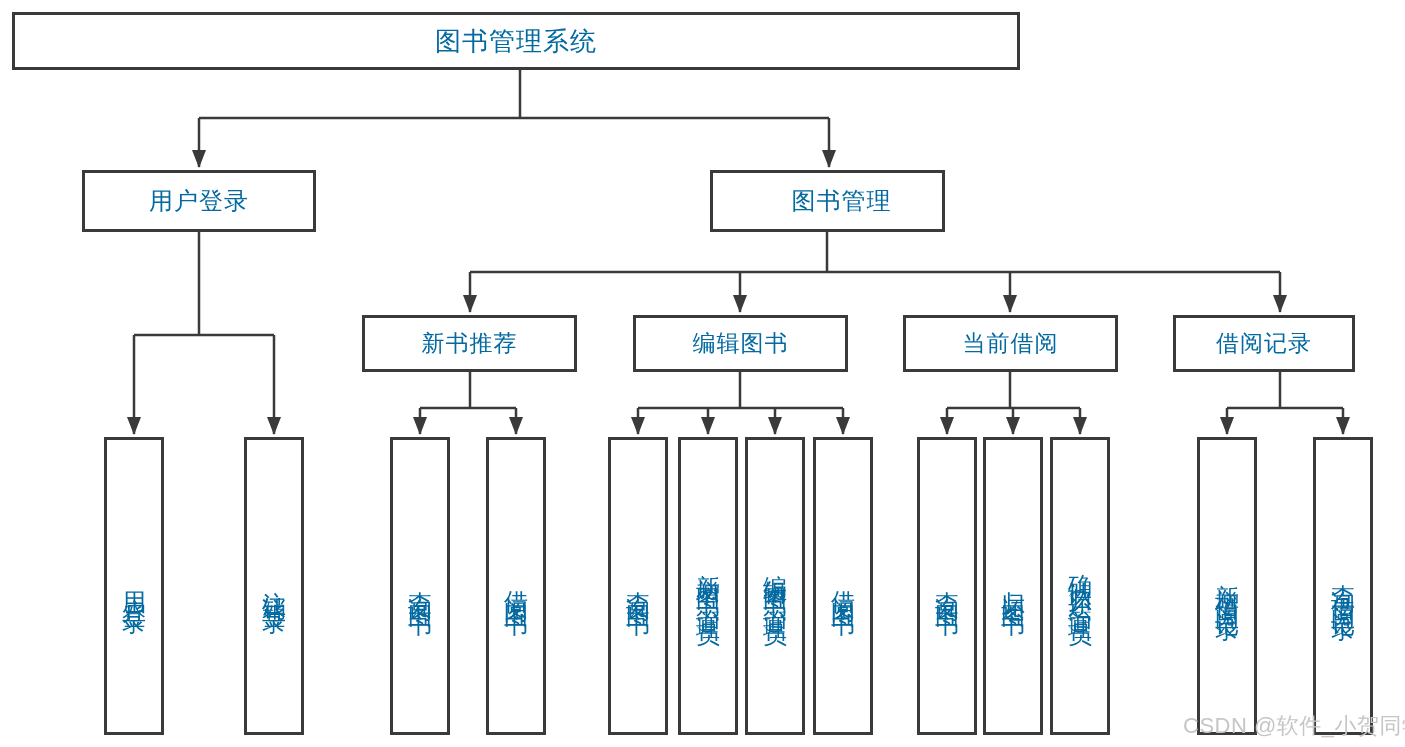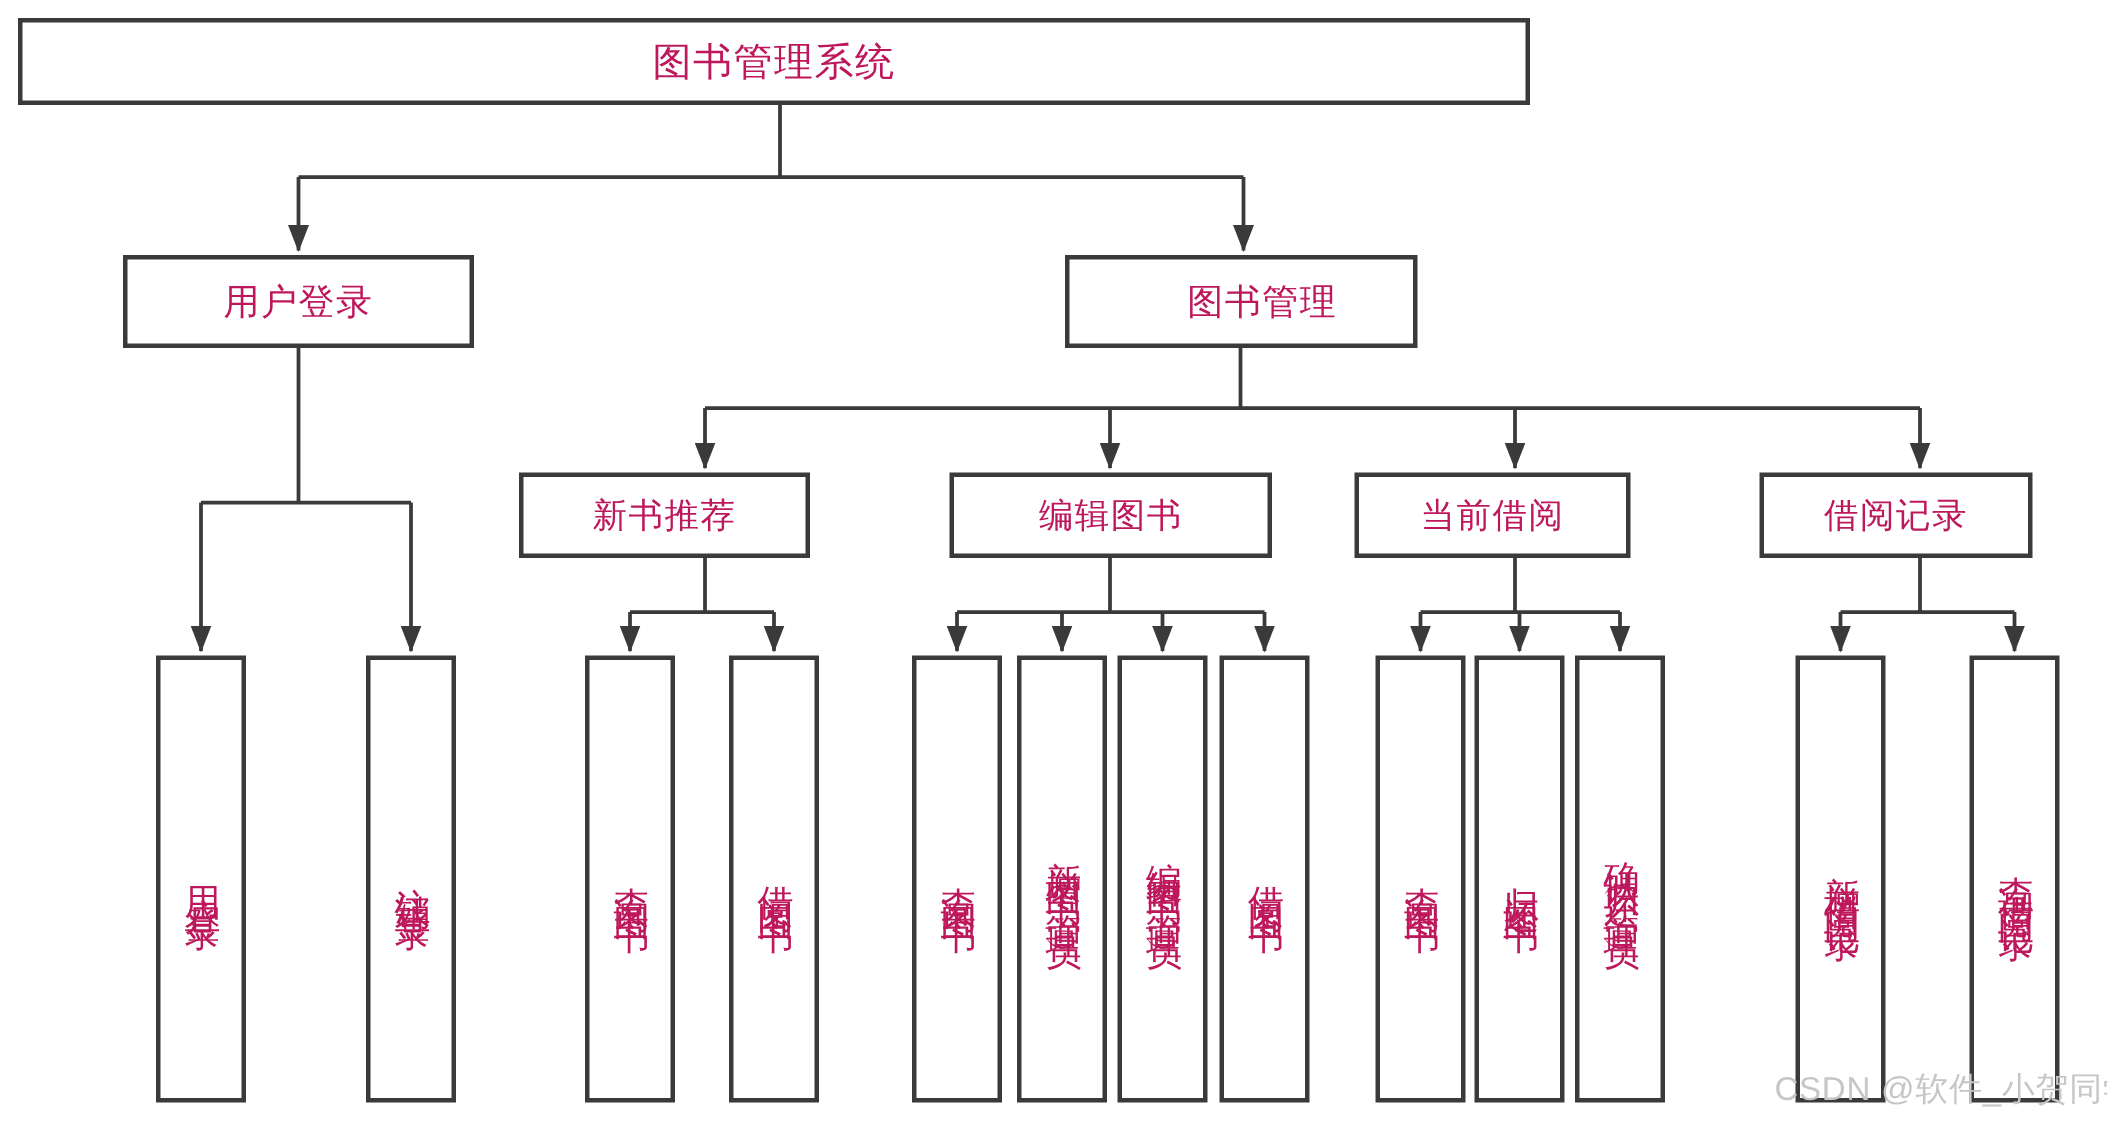--- a/index.html
+++ b/index.html
@@ -23,21 +23,21 @@
     z-index: 1;
   }
   .node {
     position: absolute;
     box-sizing: border-box;
     background: #ffffff;
     border: 3px solid #3a3a3a;
     display: flex;
     align-items: center;
     justify-content: center;
-    color: #be185d;
+    color: #0369a1;
     z-index: 2;
   }
   .node.root  { font-size: 26px; letter-spacing: 1px; }
   .node.l2    { font-size: 24px; letter-spacing: 1px; }
   .node.l3    { font-size: 23px; letter-spacing: 1px; }
   .node.leaf  { z-index: 2; }
   .vtext {
     writing-mode: vertical-rl;
     text-orientation: mixed;
     font-size: 24px;
@@ -55,23 +55,23 @@
     white-space: nowrap;
     letter-spacing: 0.5px;
   }
 
   
   #n-root { left: 12px;  top: 12px;  width: 1008px; height: 58px; }
 
   #n-user-login { left: 82px;  top: 170px; width: 234px; height: 62px; }
   #n-book-mgmt  { left: 710px; top: 170px; width: 235px; height: 62px; padding-left: 28px; }
 
-  #n-new-book   { left: 346px;  top: 315px; width: 194px; height: 57px; }
+  #n-new-book   { left: 362px;  top: 315px; width: 215px; height: 57px; }
   #n-book-borrow{ left: 633px;  top: 315px; width: 215px; height: 57px; }
-  #n-cur-borrow { left: 903px;  top: 315px; width: 184px; height: 57px; }
+  #n-cur-borrow { left: 903px;  top: 315px; width: 215px; height: 57px; }
   #n-borrow-rec { left: 1173px; top: 315px; width: 182px; height: 57px; }
 
   .leaf { top: 437px; width: 60px; height: 298px; }
   #lf-1  { left: 104px; }
   #lf-2  { left: 244px; }
   #lf-3  { left: 390px; }
   #lf-4  { left: 486px; }
   #lf-5  { left: 608px; }
   #lf-6  { left: 678px; }
   #lf-7  { left: 745px; }

